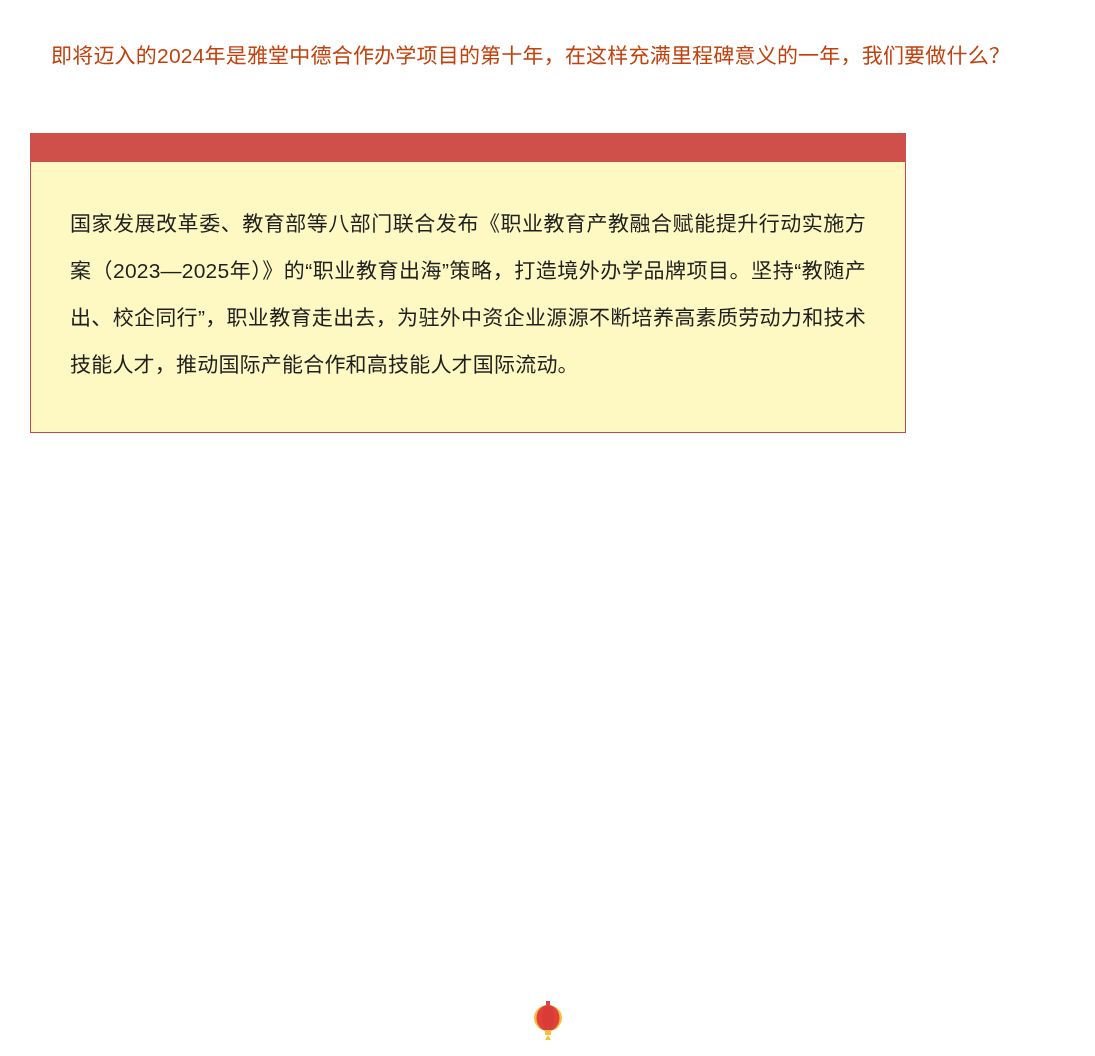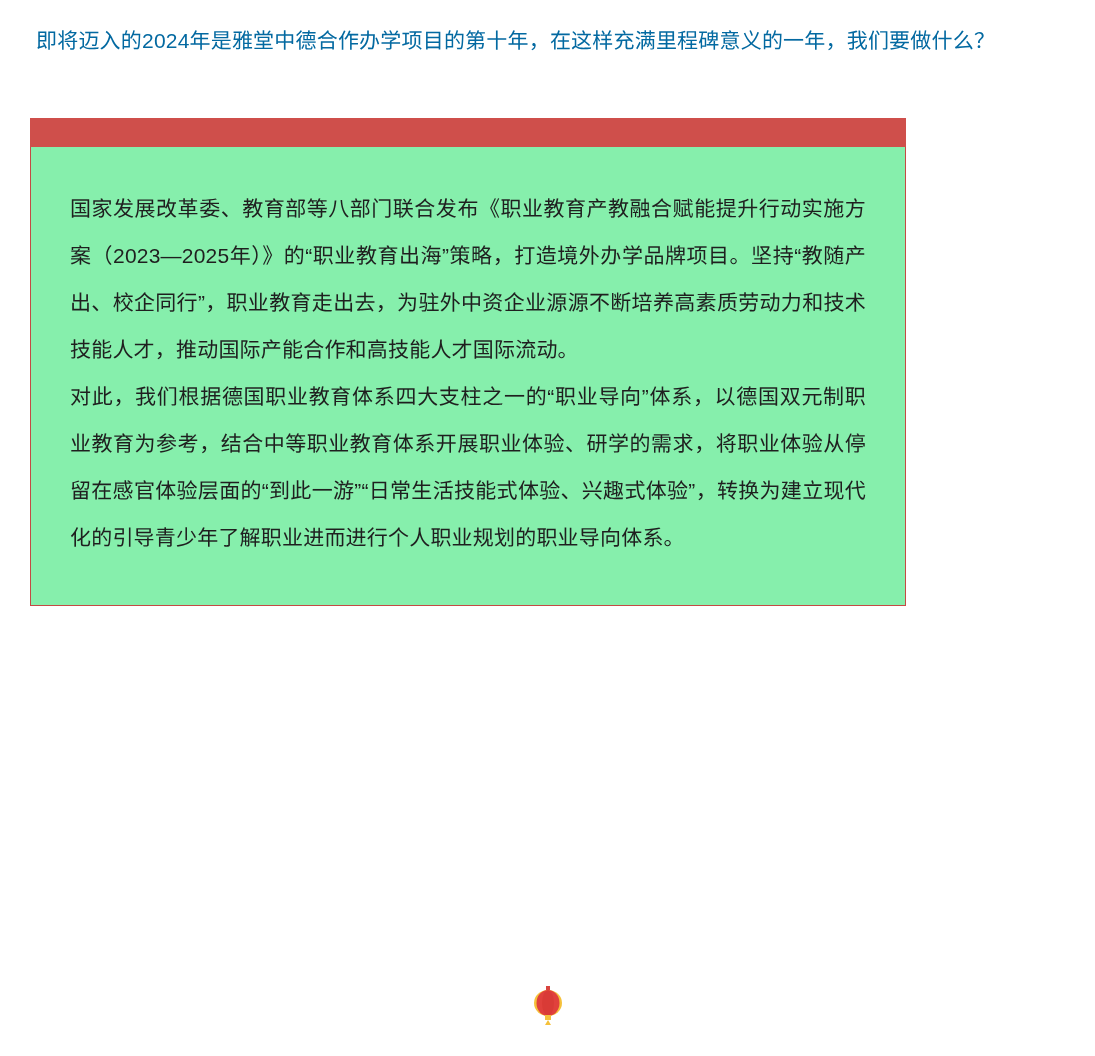--- a/index.html
+++ b/index.html
@@ -17,40 +17,40 @@
 
   .page {
     position: relative;
     width: 1095px;
     height: 1056px;
     box-sizing: border-box;
   }
 
   
   .intro {
-    margin: 0;
+    margin: 15px;
     padding: 18px 36px 0 36px;
     font-size: 21px;
     line-height: 46px;
-    color: #0369a1;
+    color: #c2410c;
     letter-spacing: 0.2px;
     text-align: justify;
     text-justify: inter-ideograph;
   }
 
   
   .callout {
     position: absolute;
     left: 30px;
     top: 118px;
     width: 876px;
     box-sizing: border-box;
     border: 1px solid #c44a44;
     border-top: none;
-    background: #86efac;
+    background: #fef9c3;
   }
   .callout-bar {
     height: 29px;
     background: #cf4f4b;
     margin: 0 -1px;
   }
   .callout-body {
     padding: 38px 39px 44px 39px;
   }
 
@@ -93,21 +93,20 @@
 <body>
 
 <div class="page">
 
   <p class="intro">即将迈入的2024年是雅堂中德合作办学项目的第十年，在这样充满里程碑意义的一年，我们要做什么？</p>
 
   <div class="callout">
     <div class="callout-bar"></div>
     <div class="callout-body">
       <p><span>国家发展改革委、教育部等八部门联合发布《职业教育产教融合赋能提升行动实施方案（2023—2025年）》的“职业教育出海”策略，打造境外办学品牌项目。坚持“教随产出、校企同行”，职业教育走出去，为驻外中资企业源源不断培养高素质劳动力和技术技能人才，推动国际产能合作和高技能人才国际流动。</span></p>
-      <p><span>对此，我们根据德国职业教育体系四大支柱之一的“职业导向”体系，以德国双元制职业教育为参考，结合中等职业教育体系开展职业体验、研学的需求，将职业体验从停留在感官体验层面的“到此一游”“日常生活技能式体验、兴趣式体验”，转换为建立现代化的引导青少年了解职业进而进行个人职业规划的职业导向体系。</span></p>
     </div>
   </div>
 
   <div class="lantern-wrap">
     <span class="lantern">
       <span class="lantern-svg" aria-hidden="true">
         <svg width="34" height="40" viewBox="0 0 34 40">
           <rect x="15" y="1" width="4" height="4" fill="#d9453f"></rect>
           <ellipse cx="17" cy="18" rx="14" ry="13" fill="#f5c13a"></ellipse>
           <ellipse cx="17" cy="18" rx="11.5" ry="13" fill="#e0413c"></ellipse>

